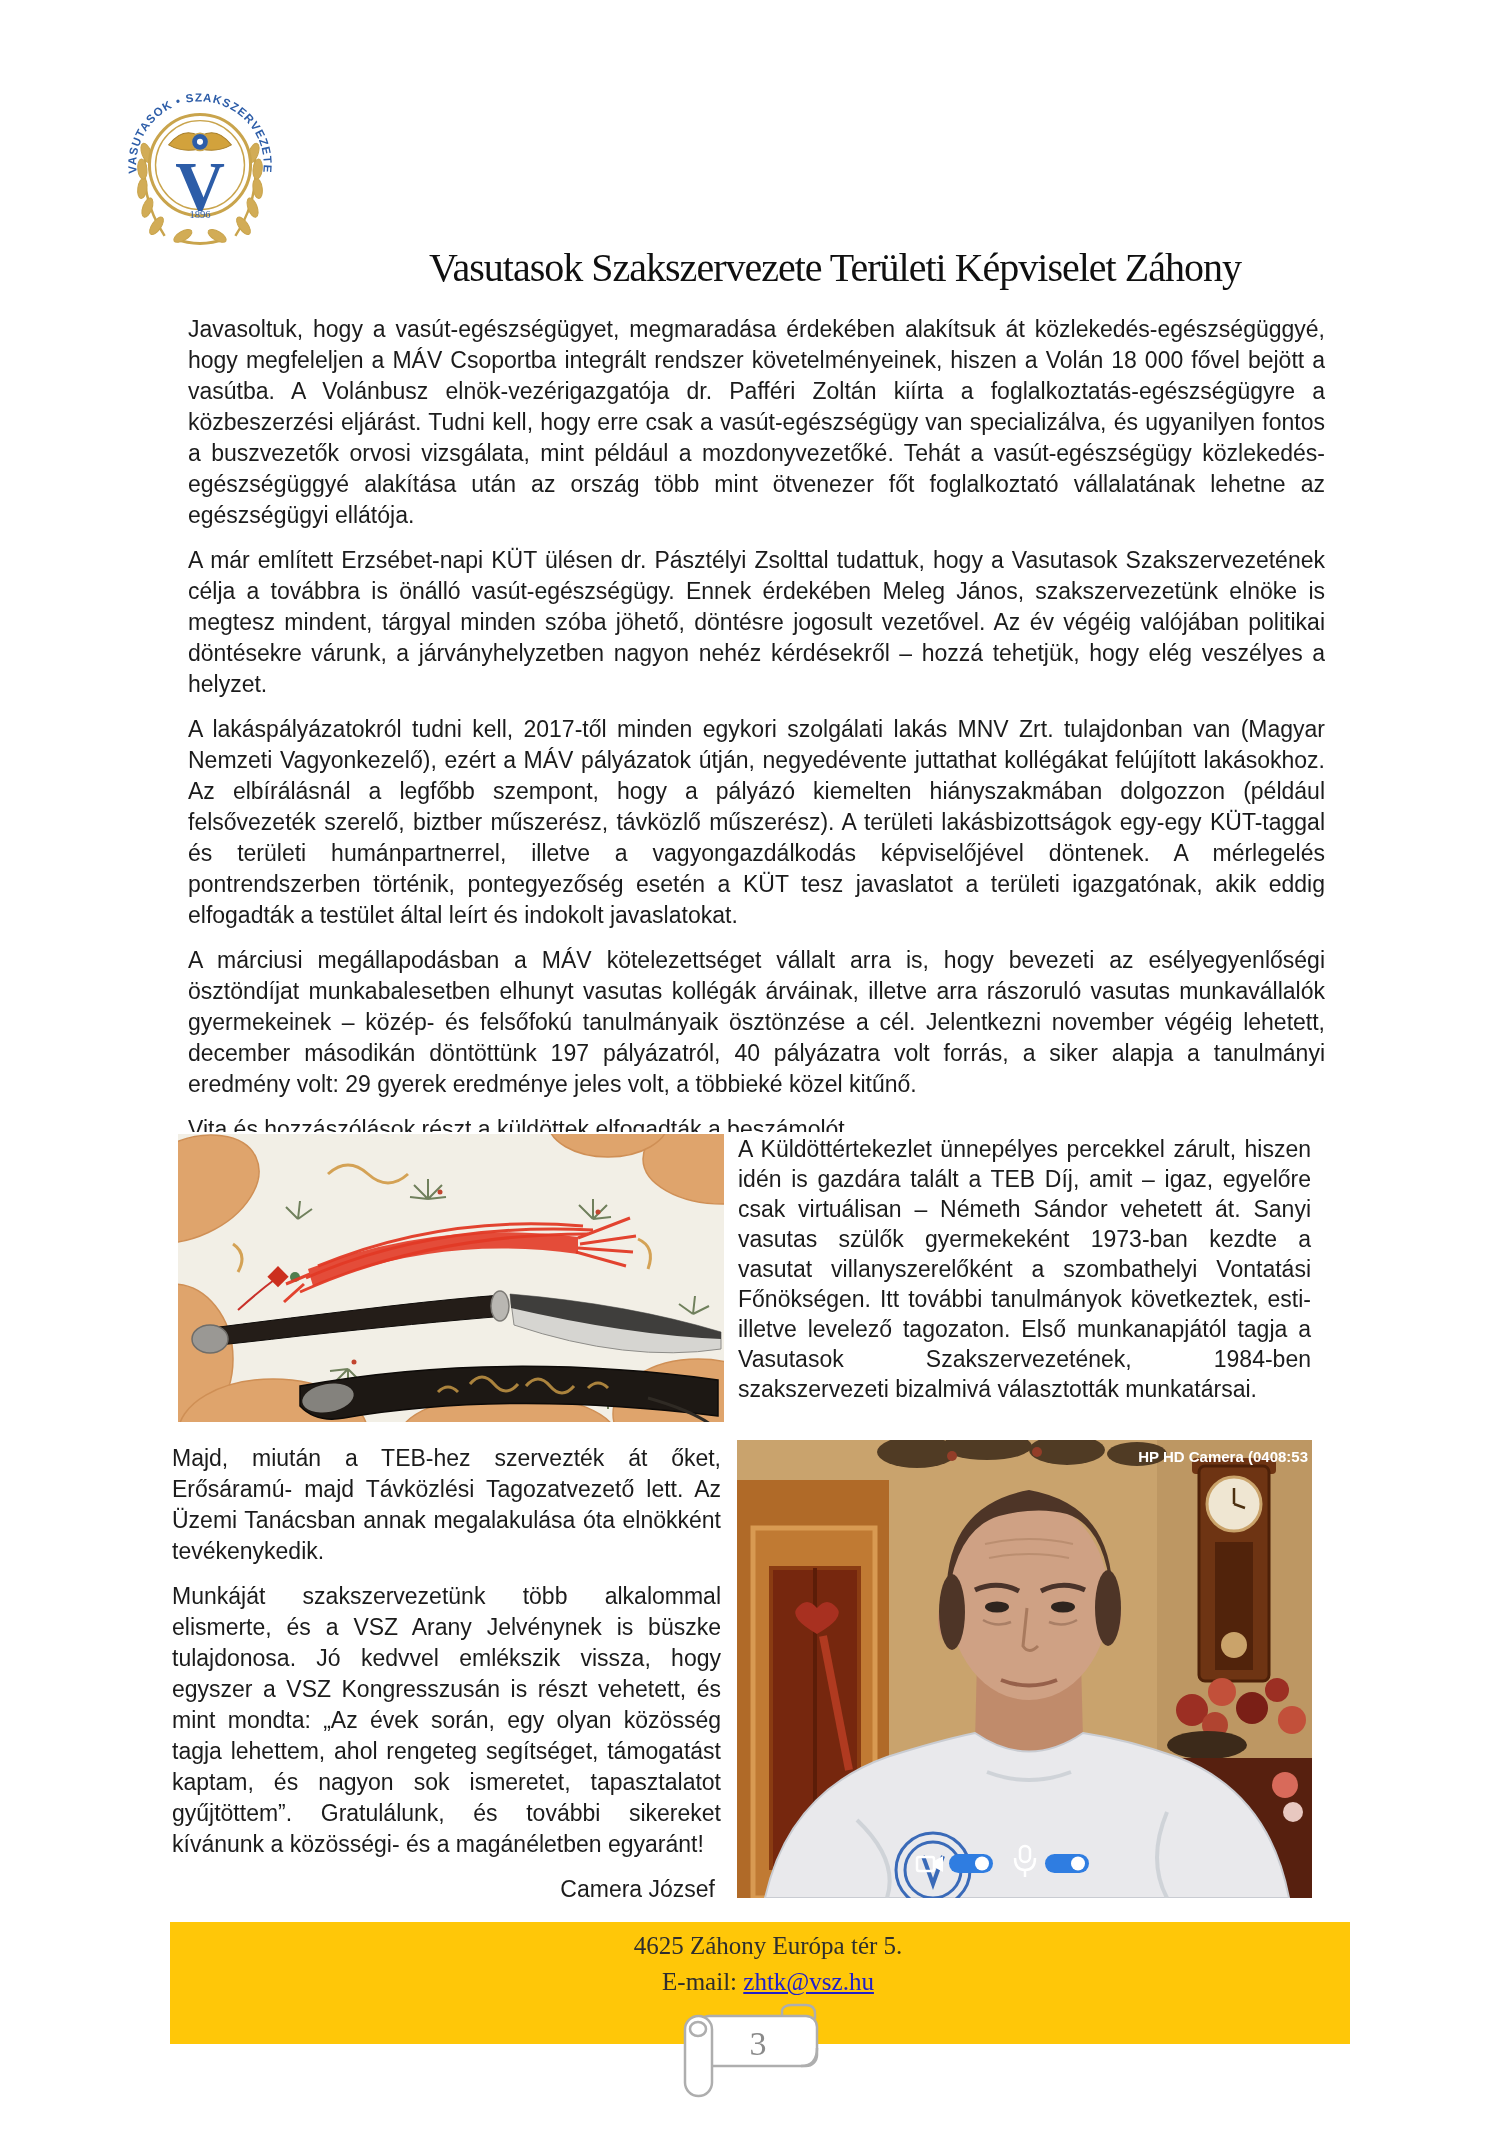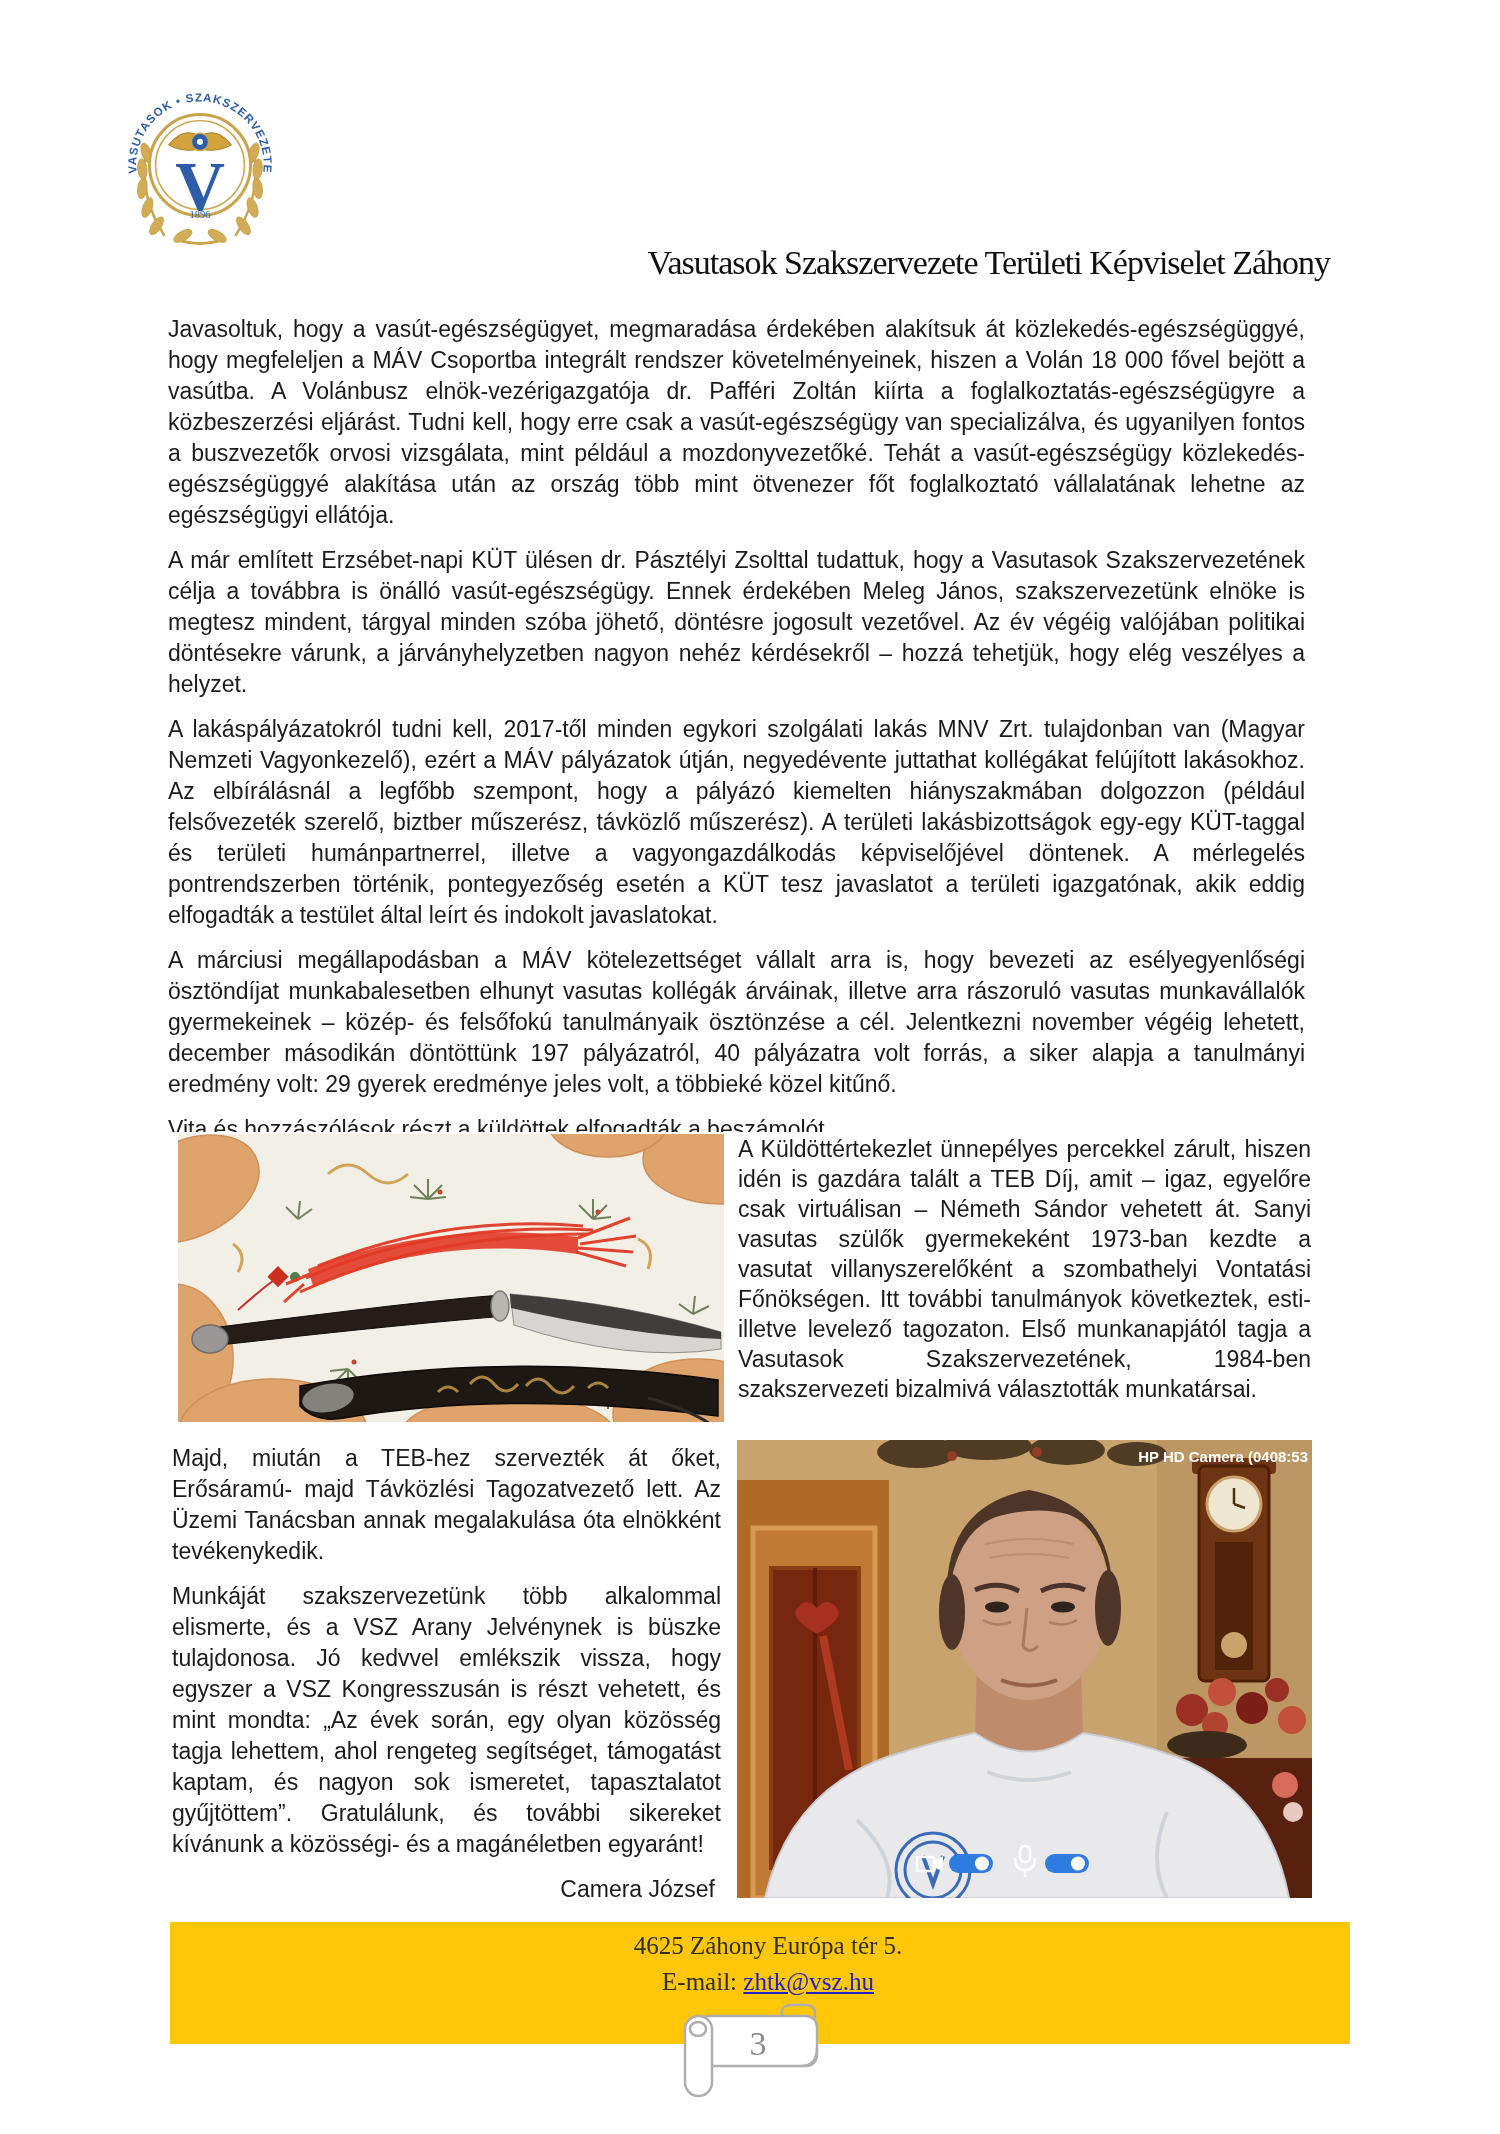--- a/index.html
+++ b/index.html
@@ -1,24 +1,24 @@
 <!DOCTYPE html>
 <html lang="hu"><head>
 <meta charset="utf-8">
 <style>
   html,body{margin:0;padding:0;background:#ffffff;}
   .page{position:relative;width:1500px;height:2134px;background:#ffffff;overflow:hidden;
         font-family:"Liberation Sans",sans-serif;color:#1b1b1b;}
   
   .logo{position:absolute;left:124px;top:64px;width:152px;height:182px;}
-  .doc-title{position:absolute;left:340px;top:244px;width:990px;text-align:right;
-             font-family:"Liberation Serif",serif;font-size:34px;color:#101010;
+  .doc-title{position:absolute;left:340px;top:244px;width:990px;text-align:center;
+             font-family:"Liberation Serif",serif;font-size:40px;color:#101010;
              letter-spacing:-1px;white-space:nowrap;}
   
-  .main-paras{position:absolute;left:168px;top:314px;width:1137px;height:818px;overflow:hidden;}
+  .main-paras{position:absolute;left:188px;top:314px;width:1137px;height:818px;overflow:hidden;}
   .body-text{font-size:23px;line-height:31px;text-align:justify;}
   .body-text p{margin:0 0 14px 0;}
   
   .knife-photo{position:absolute;left:178px;top:1134px;width:546px;height:288px;}
   .right-col{position:absolute;left:738px;top:1134px;width:573px;font-size:23px;line-height:30px;text-align:justify;}
   .left-col{position:absolute;left:172px;top:1443px;width:557px;font-size:23px;line-height:31px;text-align:justify;}
   .left-col p{margin:0 8px 14px 0;}
   .signature{text-align:right;margin-top:4px;padding-right:6px;}
   .webcam-photo{position:absolute;left:737px;top:1440px;width:575px;height:458px;}
   

